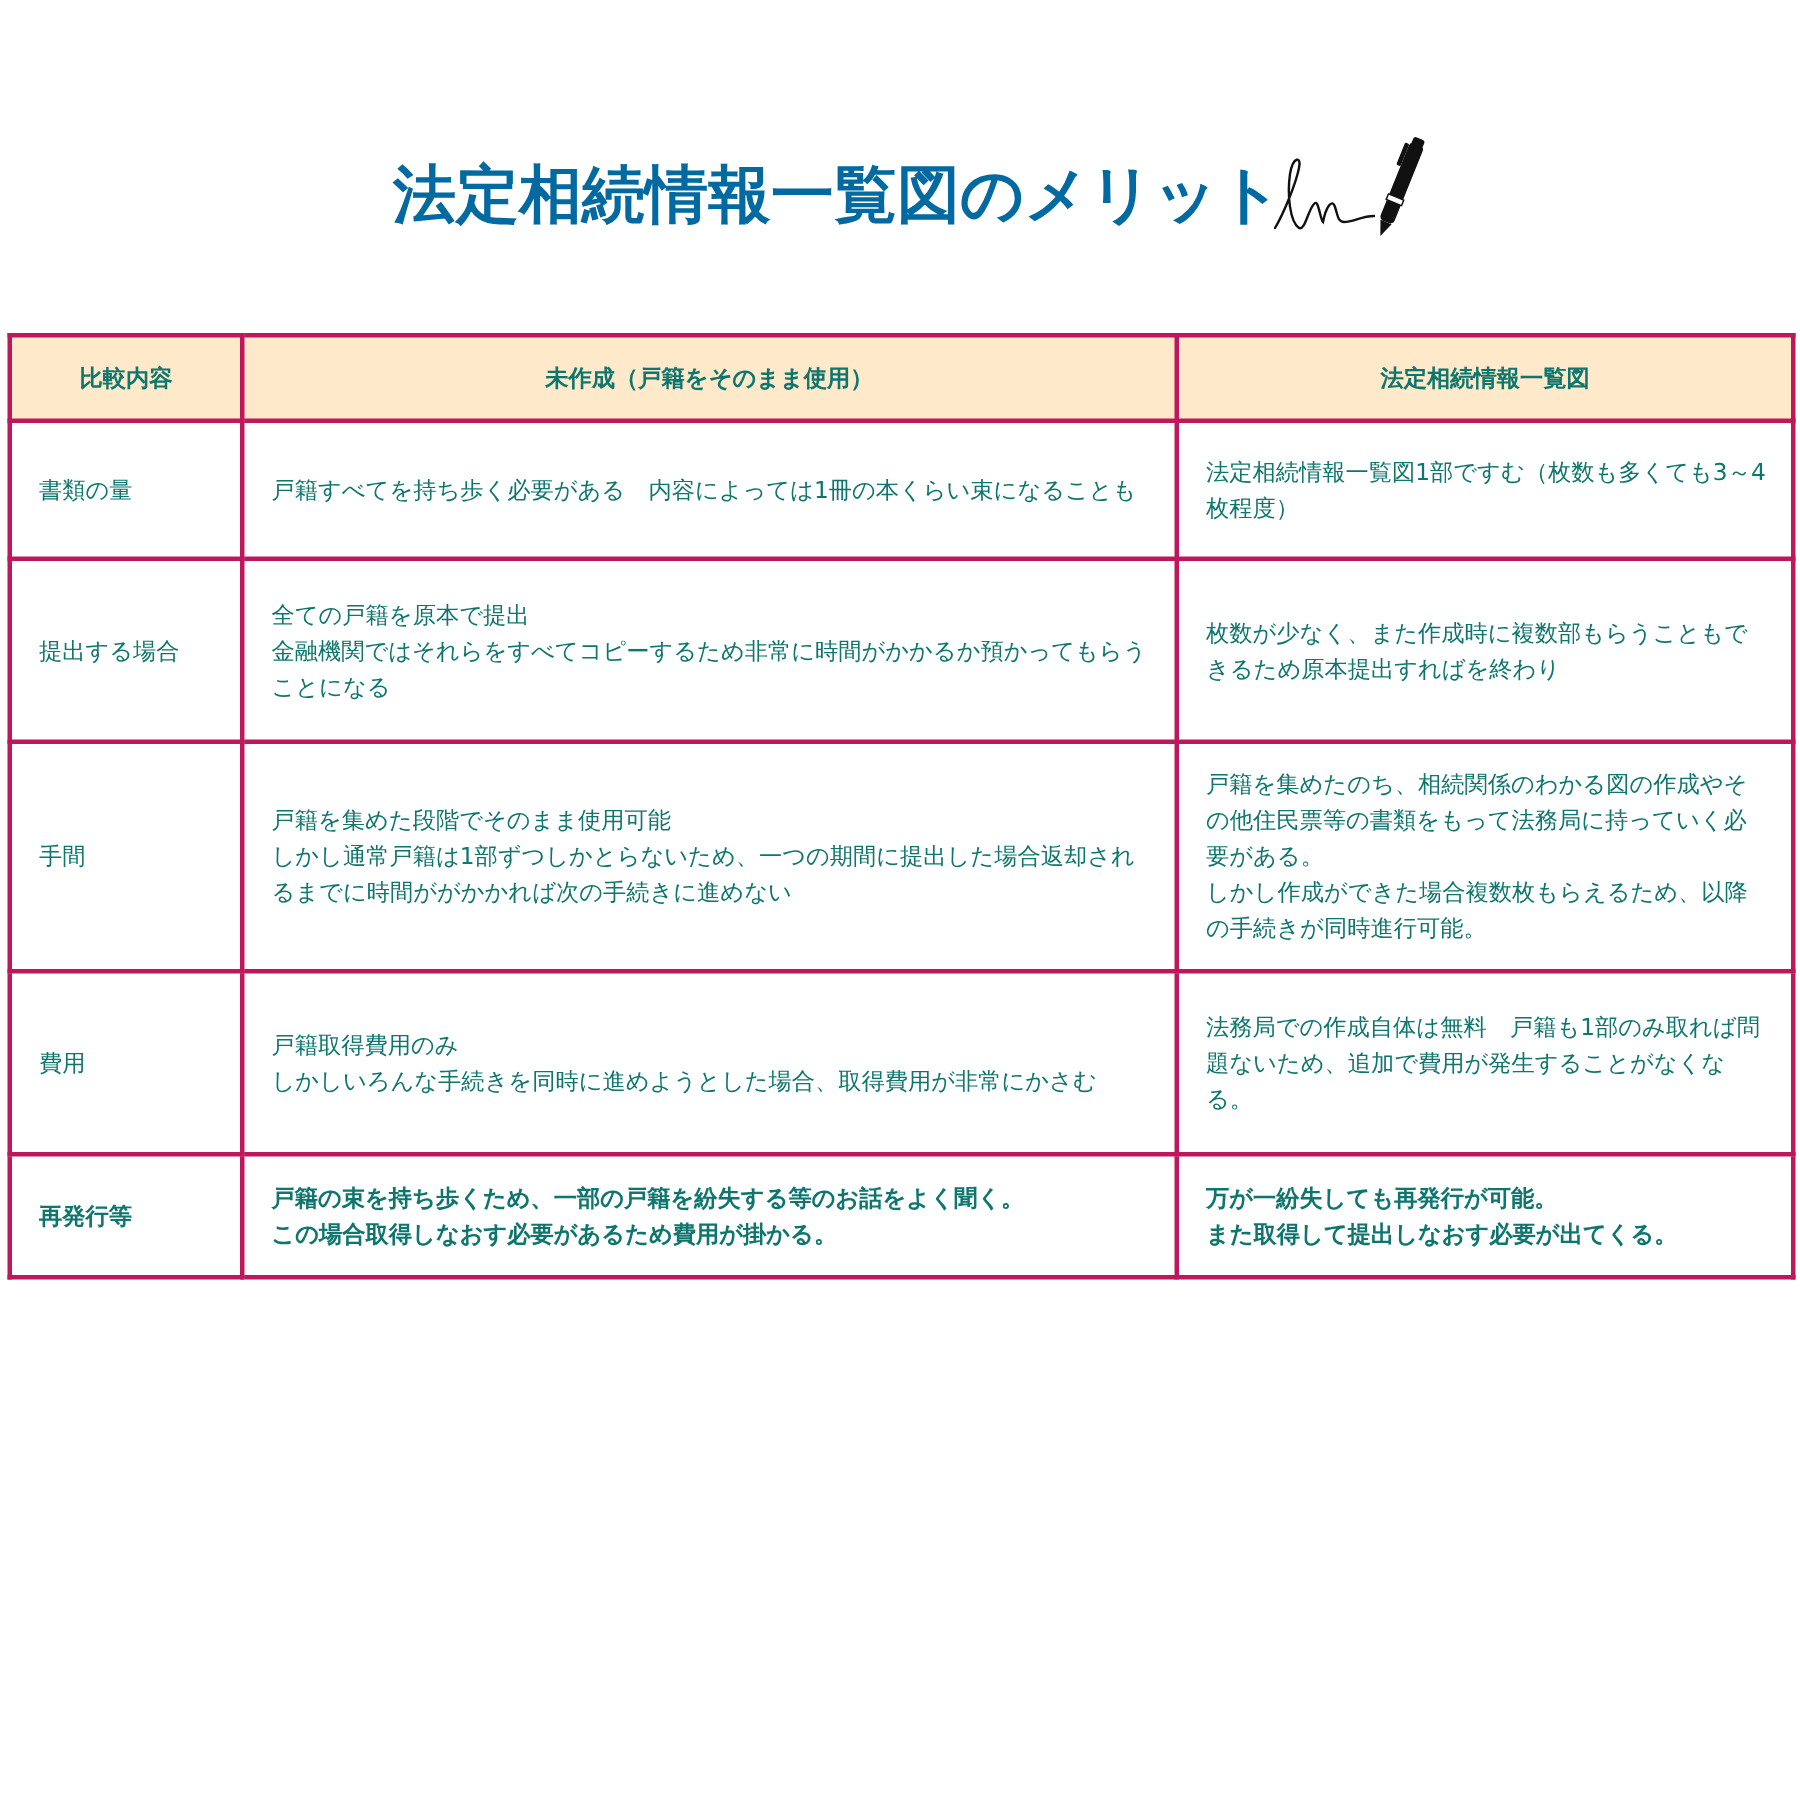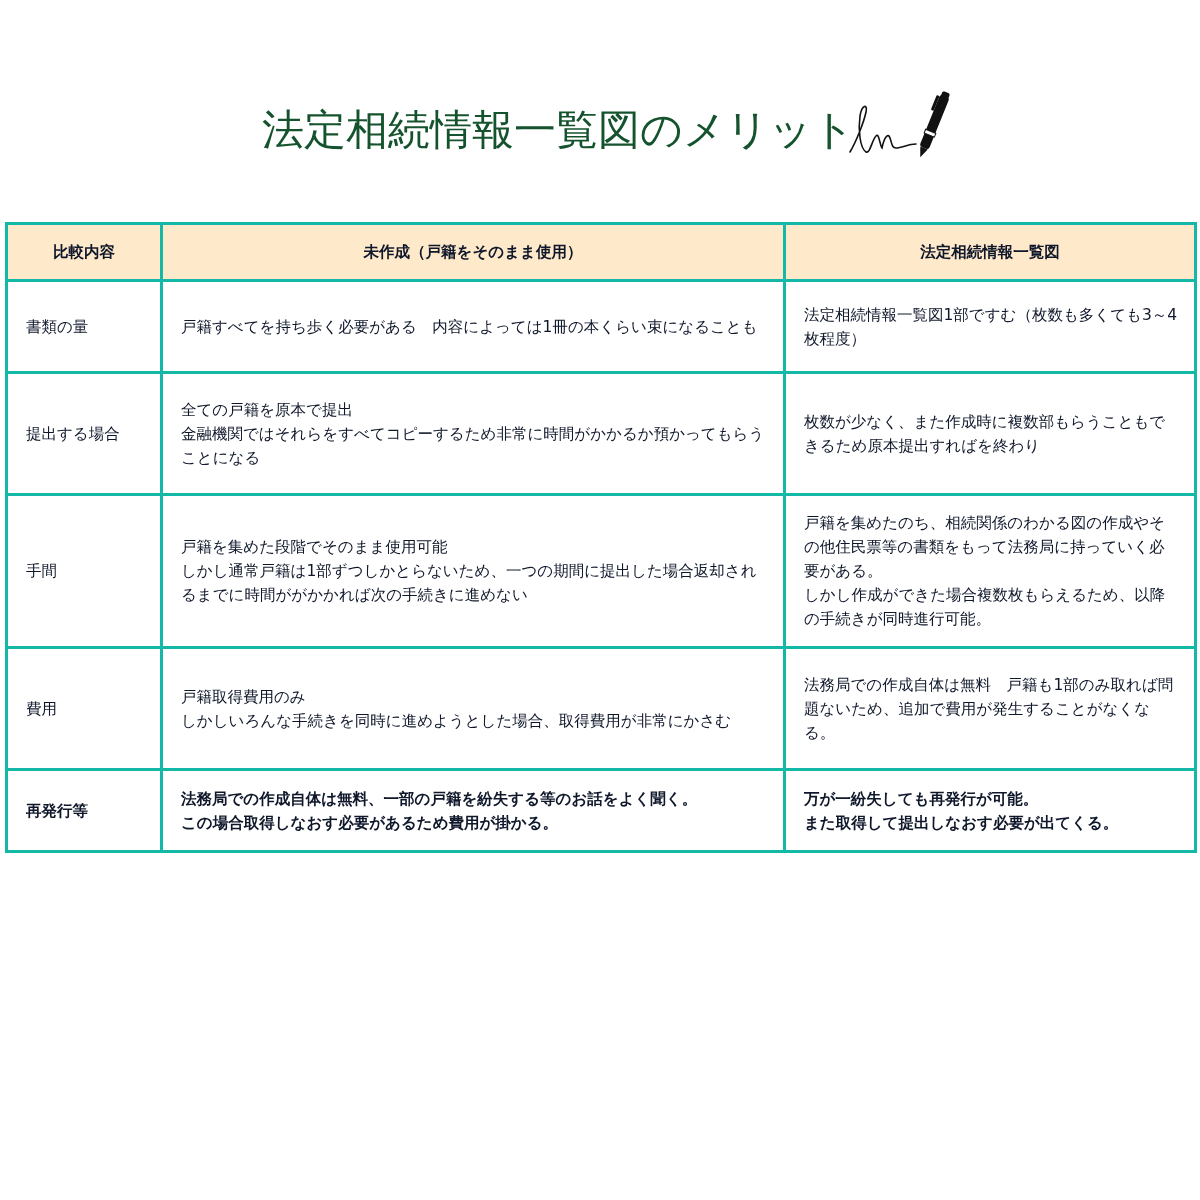--- a/index.html
+++ b/index.html
@@ -20,23 +20,23 @@
       top: 82px;
       left: 0;
       width: 1200px;
       height: 100px;
     }
     .page-title {
       position: absolute;
       left: 262px;
       top: 22px;
       font-size: 42px;
-      font-weight: normal;
+      font-weight: bold;
       letter-spacing: 0px;
-      color: #14532d;
+      color: #0369a1;
       white-space: nowrap;
       line-height: 52px;
     }
     .signature-icon {
       position: absolute;
       left: 846px;
       top: 0px;
       width: 120px;
       height: 80px;
     }
@@ -45,25 +45,25 @@
       left: 5px;
       top: 222px;
       width: 1192px;
     }
     table.compare {
       width: 100%;
       border-collapse: collapse;
       table-layout: fixed;
     }
     table.compare th, table.compare td {
-      border: 3px solid #14b8a6;
+      border: 3px solid #be185d;
       vertical-align: middle;
       font-size: 15.5px;
       line-height: 24px;
-      color: #0f172a;
+      color: #0f766e;
     }
     table.compare th {
       background: #fee9cb;
       font-weight: bold;
       text-align: center;
       height: 54px;
       padding: 0;
     }
     table.compare td {
       background: #ffffff;
@@ -158,21 +158,21 @@
           <span class="cell-line">しかしいろんな手続きを同時に進めようとした場合、取得費用が非常にかさむ</span>
         </td>
         <td>
           <span class="cell-line">法務局での作成自体は無料　戸籍も1部のみ取れば問題ないため、追加で費用が発生することがなくなる。</span>
         </td>
       </tr>
 
       <tr style="height:82px;font-weight:bold;">
         <td class="label-cell">再発行等</td>
         <td>
-          <span class="cell-line">法務局での作成自体は無料、一部の戸籍を紛失する等のお話をよく聞く。</span>
+          <span class="cell-line">戸籍の束を持ち歩くため、一部の戸籍を紛失する等のお話をよく聞く。</span>
           <span class="cell-line">この場合取得しなおす必要があるため費用が掛かる。</span>
         </td>
         <td>
           <span class="cell-line">万が一紛失しても再発行が可能。</span>
           <span class="cell-line">また取得して提出しなおす必要が出てくる。</span>
         </td>
       </tr>
     </tbody>
   </table>
 </div>

